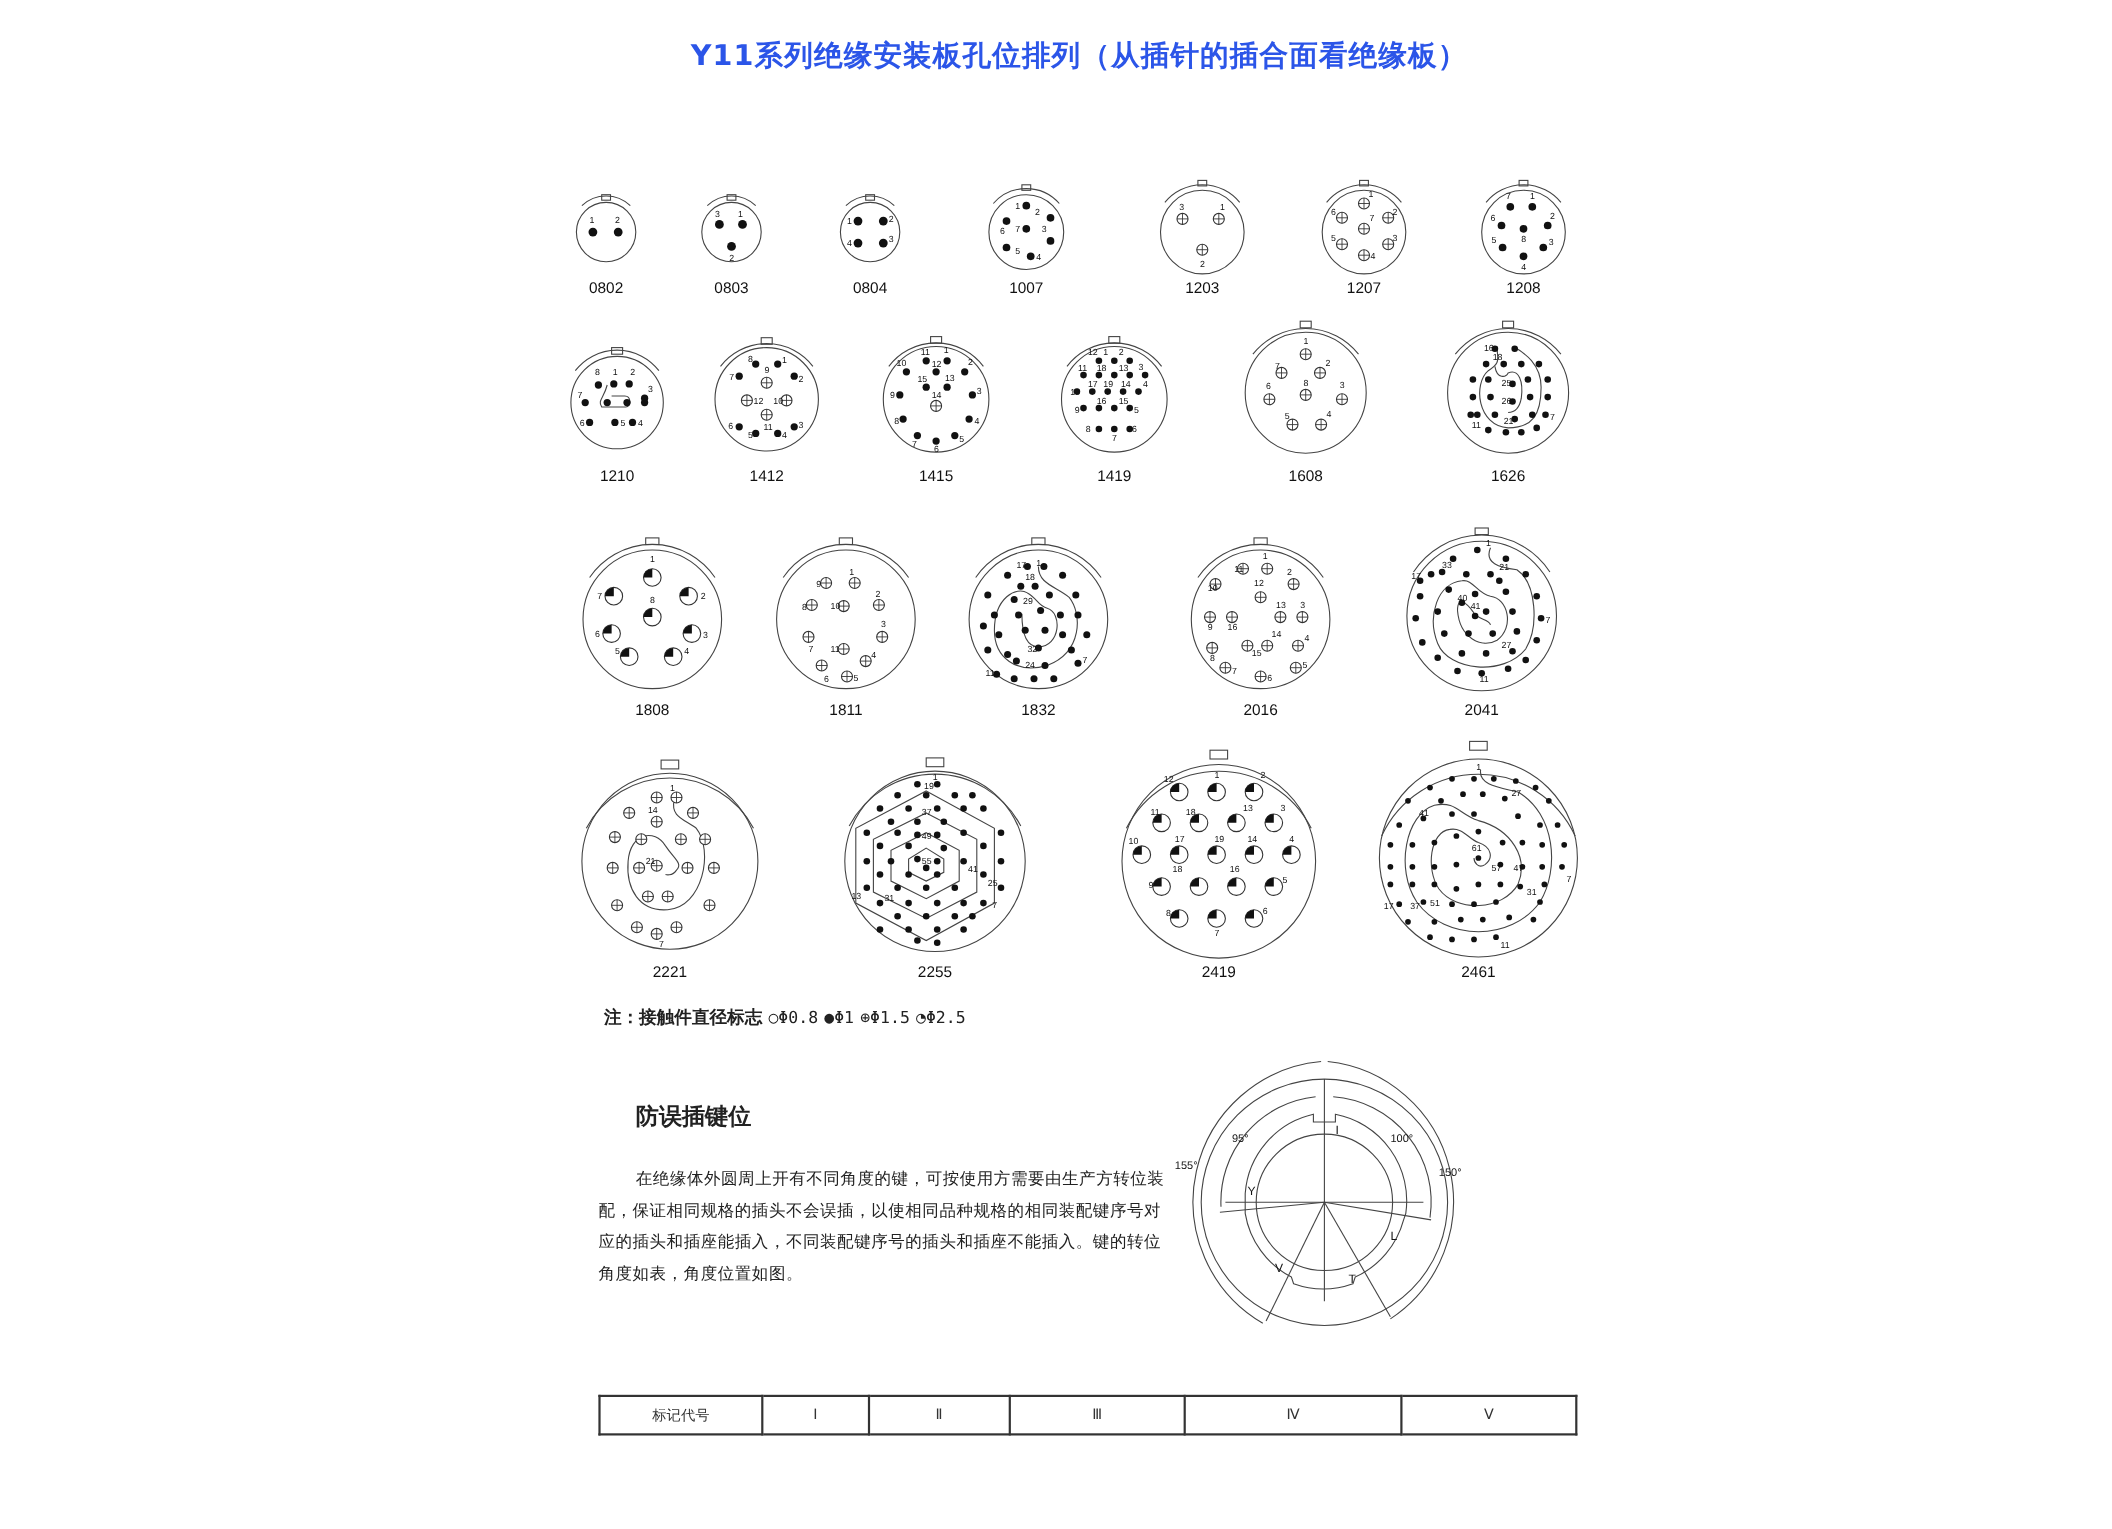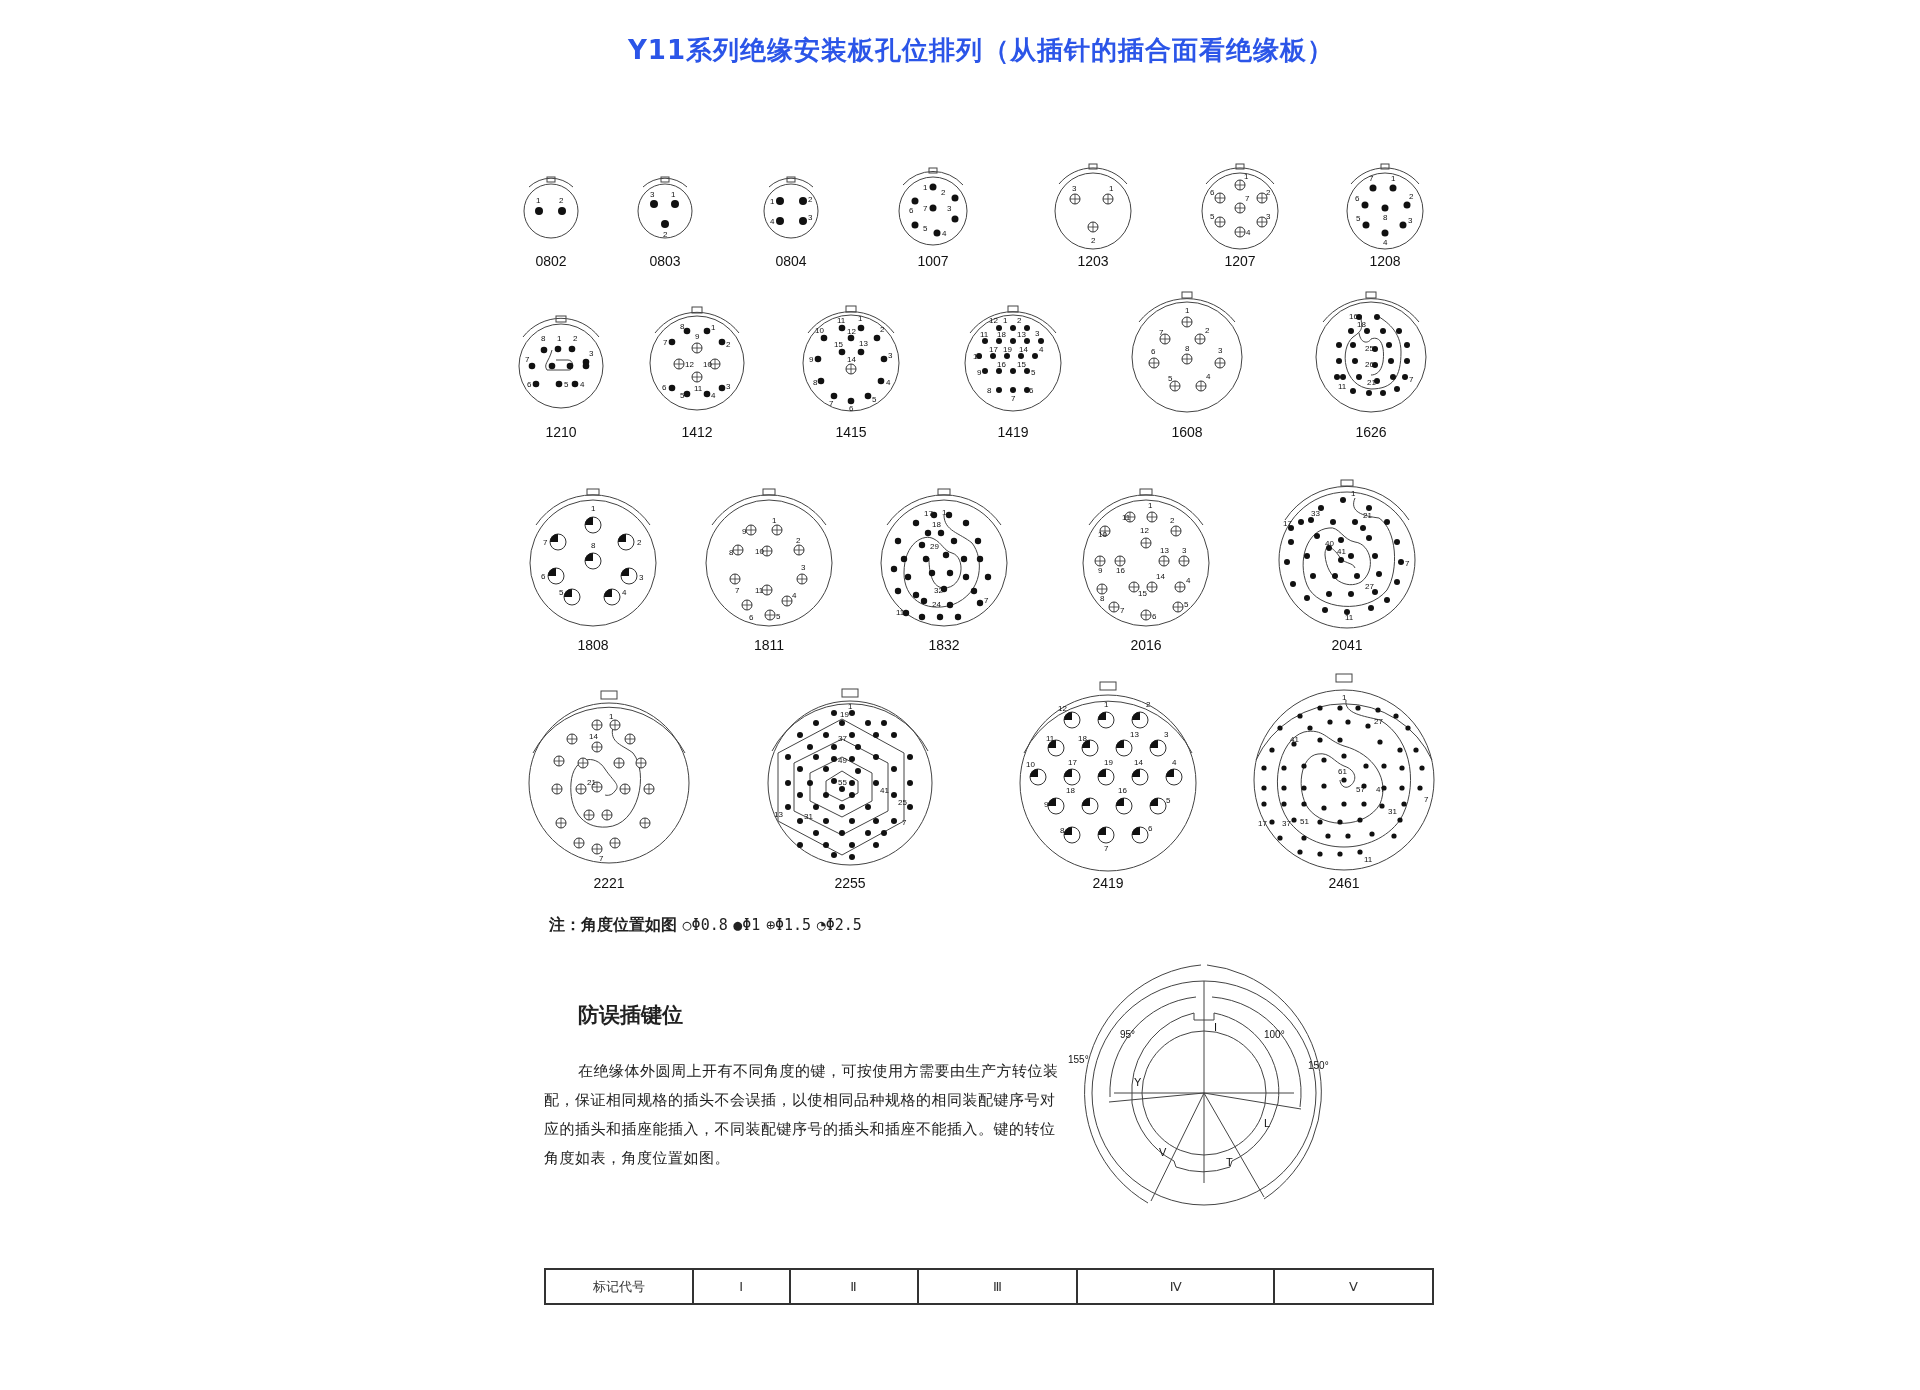--- a/index.html
+++ b/index.html
@@ -800,21 +800,21 @@
     <text class="pin" style="font-size:10px" x="104" y="-24">150°</text>
     <text class="pin" style="font-size:11px" x="10" y="-62">I</text>
     <text class="pin" style="font-size:11px" x="-70" y="-7">Y</text>
     <text class="pin" style="font-size:11px" x="60" y="34">L</text>
     <text class="pin" style="font-size:11px" x="-45" y="63">V</text>
     <text class="pin" style="font-size:11px" x="22" y="73">T</text>
   </g>
 </svg>
 
 <div class="note">
-  <span>注：角度位置如图</span>
+  <span>注：接触件直径标志</span>
   <span class="legend-item"><span>○</span><span>Φ0.8</span></span>
   <span class="legend-item"><span>●</span><span>Φ1</span></span>
   <span class="legend-item"><span>⊕</span><span>Φ1.5</span></span>
   <span class="legend-item"><span>◔</span><span>Φ2.5</span></span>
 </div>
 
 <div class="sec-title">防误插键位</div>
 <div class="para">在绝缘体外圆周上开有不同角度的键，可按使用方需要由生产方转位装配，保证相同规格的插头不会误插，以使相同品种规格的相同装配键序号对应的插头和插座能插入，不同装配键序号的插头和插座不能插入。键的转位角度如表，角度位置如图。</div>
 
 <table class="keys">

